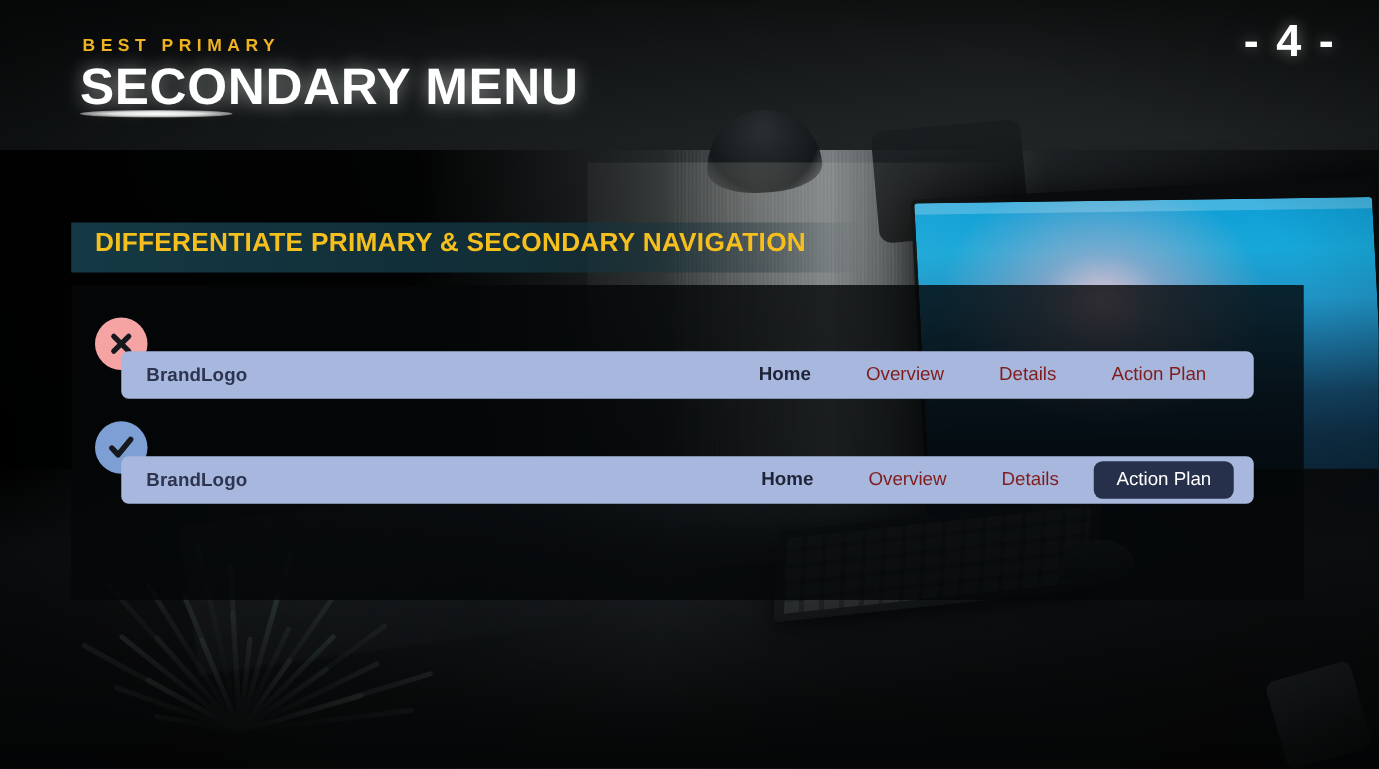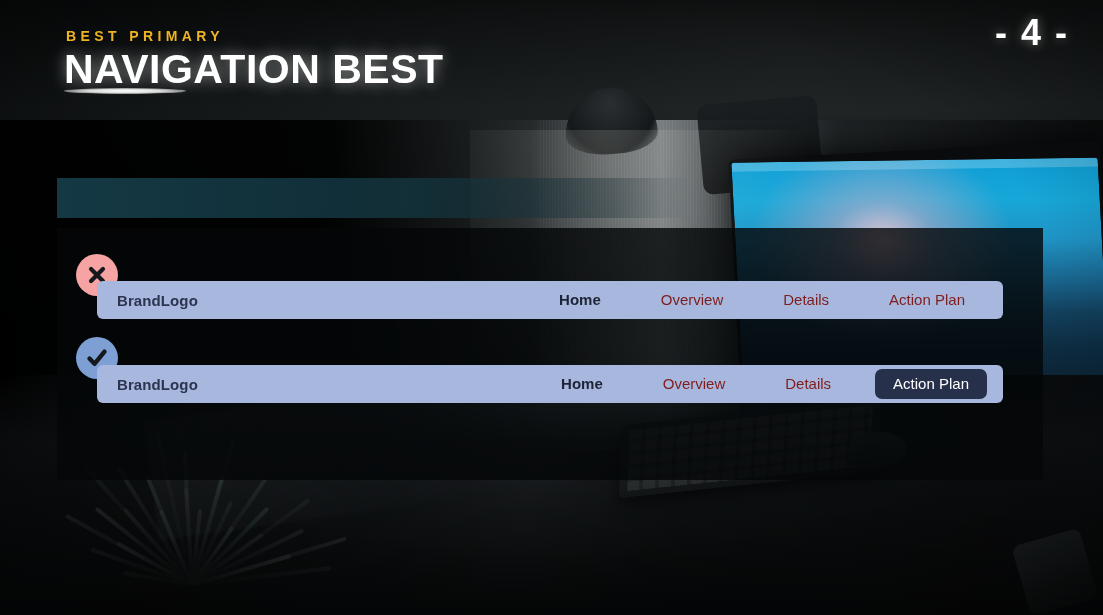--- a/index.html
+++ b/index.html
@@ -193,21 +193,21 @@
     border-radius:6px;
     display:flex; align-items:center;
   }
   .brand {
     position:absolute; left:20px; top:50%; transform:translateY(-50%);
     font-size:15px; font-weight:bold; color:#2c3450;
     letter-spacing:0.1px;
   }
   .navitems {
     position:absolute; right:16px; top:0; height:100%;
-    display:flex; align-items:center; gap:16px;
+    display:flex; align-items:center; gap:0px;
   }
   .navitem {
     font-size:15px; color:#7f1d1d; padding:0 22px;
     white-space:nowrap; line-height:38px;
   }
   .navitem.active-bold { color:#1e2437; font-weight:bold; }
   .navitem.pill {
     background:#27304b; color:#ffffff;
     border-radius:7px; padding:0 18px; margin-left:6px;
     line-height:30px; height:30px; display:flex; align-items:center;
@@ -271,25 +271,26 @@
         <i style="transform: rotate(54.4deg); height: 87px; opacity: 0.38;"></i>
         <i style="transform: rotate(63.8deg); height: 124px; opacity: 0.46;"></i>
         <i style="transform: rotate(73.2deg); height: 161px; opacity: 0.54;"></i>
         <i style="transform: rotate(73.6deg); height: 103px; opacity: 0.62;"></i>
         <i style="transform: rotate(83deg); height: 140px; opacity: 0.3;"></i>
       </div>
     <div class="bg-vignette"></div>
   </div>
 
   <div class="eyebrow">BEST PRIMARY</div>
-  <div class="title">NAVIGATION BEST</div>
+  <div class="title">SECONDARY MENU</div>
   <div class="title-underline"></div>
   <div class="page-num">- 4 -</div>
 
   <div class="subtitle-band"></div>
+  <div class="subtitle-text">DIFFERENTIATE PRIMARY &amp; SECONDARY NAVIGATION</div>
 
   <div class="panel"></div>
 
   <div class="badge bad">
     <svg width="22" height="22" viewBox="0 0 24 24">
       <path d="M5.5 5.5 L18.5 18.5 M18.5 5.5 L5.5 18.5" stroke="#15181d" stroke-width="4.6" stroke-linecap="round"></path>
     </svg>
   </div>
   <div class="navrow r1">
     <div class="navbar">

